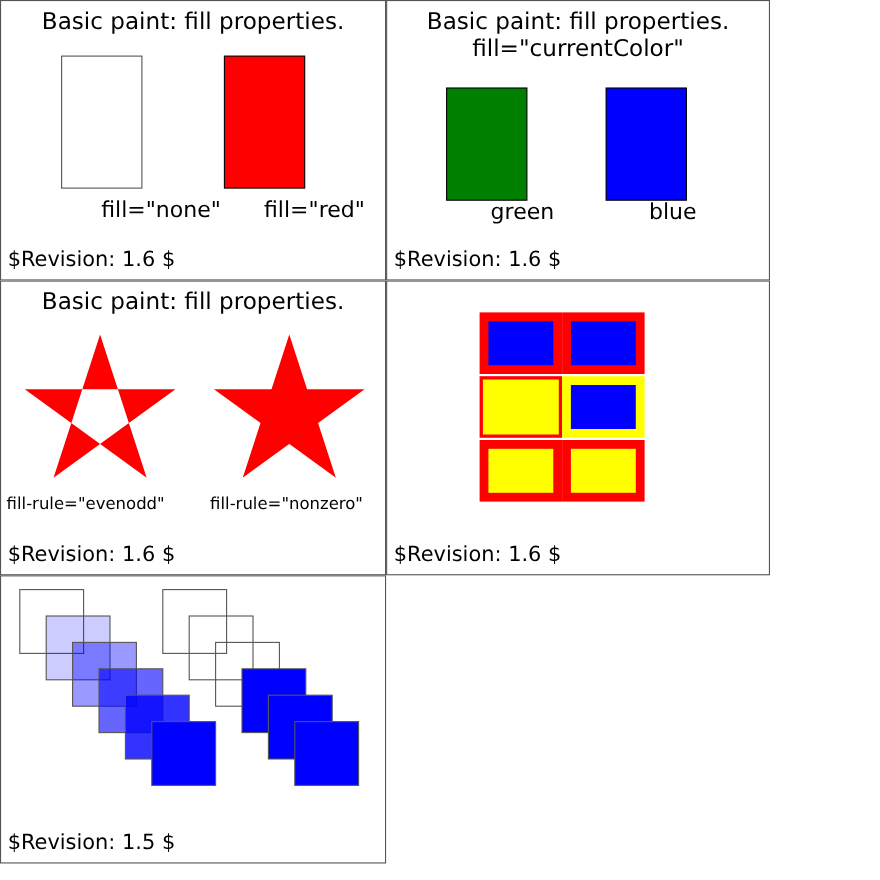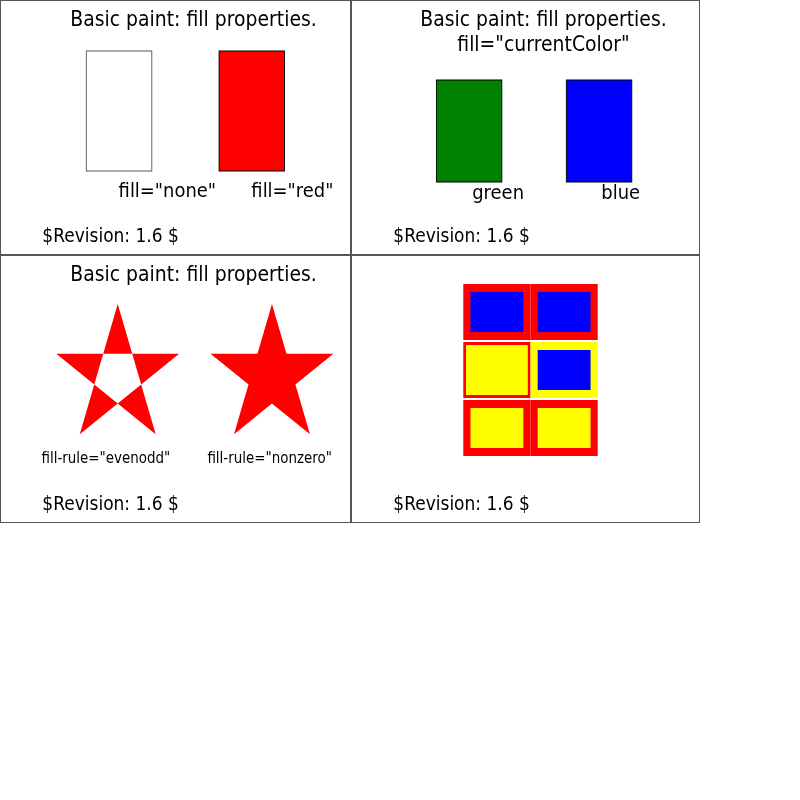--- a/index.html
+++ b/index.html
@@ -18,21 +18,20 @@
     position: relative;
     width: 800px;
     height: 800px;
   }
   .panel {
     position: absolute;
     box-sizing: border-box;
     border: 1px solid #555555;
     background: #ffffff;
     overflow: hidden;
-    padding-left: 36px;
   }
   .panel-svg {
     display: block;
     width: 100%;
     height: 100%;
   }
   .svg-title {
     font-family: "DejaVu Sans", "Liberation Sans", sans-serif;
     font-size: 21px;
     fill: #000000;
@@ -92,13 +91,34 @@
       <svg class="panel-svg" viewBox="0 0 347 266" preserveAspectRatio="none">
         <rect x="88" y="32" width="67" height="48" fill="#0000ff" stroke="#ff0000" stroke-width="8"></rect>
         <rect x="163" y="32" width="67" height="48" fill="#0000ff" stroke="#ff0000" stroke-width="8"></rect>
         <rect x="85.5" y="87.5" width="72" height="53" fill="#ffff00" stroke="#ff0000" stroke-width="3"></rect>
         <rect x="163" y="90" width="67" height="48" fill="#0000ff" stroke="#ffff00" stroke-width="8"></rect>
         <rect x="88" y="148" width="67" height="48" fill="#ffff00" stroke="#ff0000" stroke-width="8"></rect>
         <rect x="163" y="148" width="67" height="48" fill="#ffff00" stroke="#ff0000" stroke-width="8"></rect>
         <text class="svg-revision" x="6" y="254">$Revision: 1.6 $</text>
       </svg>
     </div>
+    <div class="panel" style="left: 0px; top: 523px; width: 351px; height: 262px; border-color: rgb(85, 85, 85);">
+      <svg class="panel-svg" viewBox="0 0 349 260" preserveAspectRatio="none">
+        <g>
+          <rect x="17" y="12" width="58" height="58" fill="#0000ff" fill-opacity="0" stroke="#555555" stroke-width="1"></rect>
+          <rect x="41" y="36" width="58" height="58" fill="#0000ff" fill-opacity="0.2" stroke="#555555" stroke-width="1"></rect>
+          <rect x="65" y="60" width="58" height="58" fill="#0000ff" fill-opacity="0.4" stroke="#555555" stroke-width="1"></rect>
+          <rect x="89" y="84" width="58" height="58" fill="#0000ff" fill-opacity="0.6" stroke="#555555" stroke-width="1"></rect>
+          <rect x="113" y="108" width="58" height="58" fill="#0000ff" fill-opacity="0.8" stroke="#555555" stroke-width="1"></rect>
+          <rect x="137" y="132" width="58" height="58" fill="#0000ff" fill-opacity="1" stroke="#555555" stroke-width="1"></rect>
+        </g>
+        <g>
+          <rect x="147" y="12" width="58" height="58" fill="#0000ff" fill-opacity="0" stroke="#555555" stroke-width="1"></rect>
+          <rect x="171" y="36" width="58" height="58" fill="#0000ff" fill-opacity="0" stroke="#555555" stroke-width="1"></rect>
+          <rect x="195" y="60" width="58" height="58" fill="#0000ff" fill-opacity="0" stroke="#555555" stroke-width="1"></rect>
+          <rect x="219" y="84" width="58" height="58" fill="#0000ff" fill-opacity="1" stroke="#555555" stroke-width="1"></rect>
+          <rect x="243" y="108" width="58" height="58" fill="#0000ff" fill-opacity="1" stroke="#555555" stroke-width="1"></rect>
+          <rect x="267" y="132" width="58" height="58" fill="#0000ff" fill-opacity="1" stroke="#555555" stroke-width="1"></rect>
+        </g>
+        <text class="svg-revision" x="6" y="248">$Revision: 1.5 $</text>
+      </svg>
+    </div>
   </div>
 
 </body></html>

